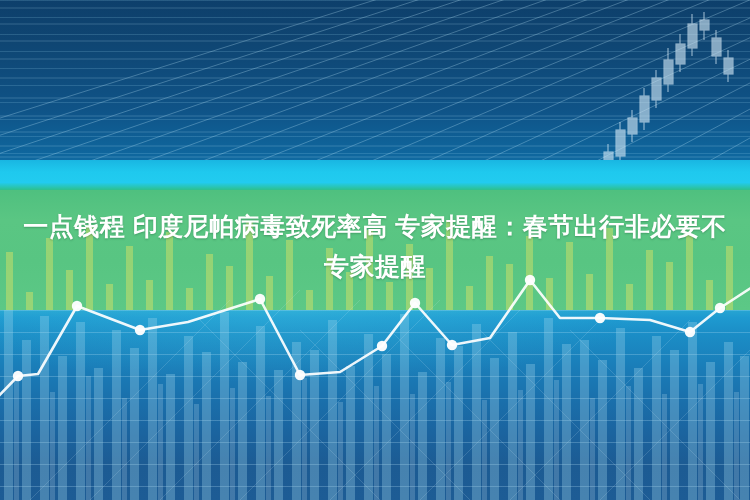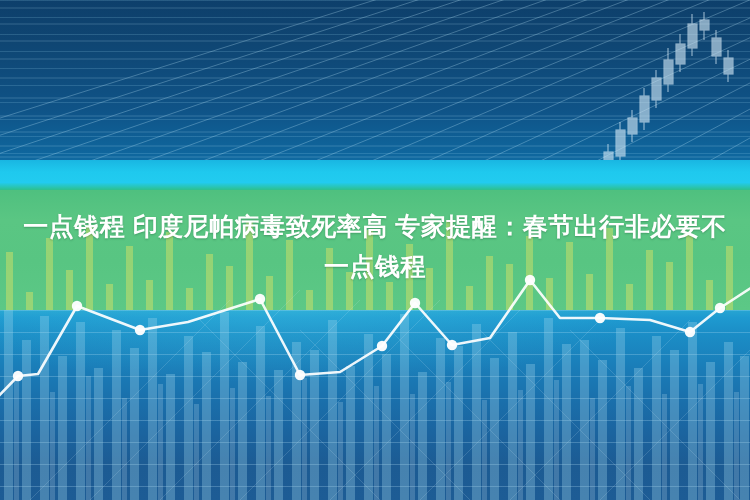--- a/index.html
+++ b/index.html
@@ -373,16 +373,16 @@
         <circle cx="530" cy="280" r="5.2"></circle>
         <circle cx="600" cy="318" r="5.2"></circle>
         <circle cx="690" cy="332" r="5.2"></circle>
         <circle cx="720" cy="308" r="5.2"></circle>
       </g>
     </svg>
   </div>
 
   <div id="headline">
     <span class="ln ln1">一点钱程 印度尼帕病毒致死率高 专家提醒：春节出行非必要不</span>
-    <span class="ln ln2">一点钱程</span>
+    <span class="ln ln2">专家提醒</span>
   </div>
 
 </div>
 
 </body></html>

